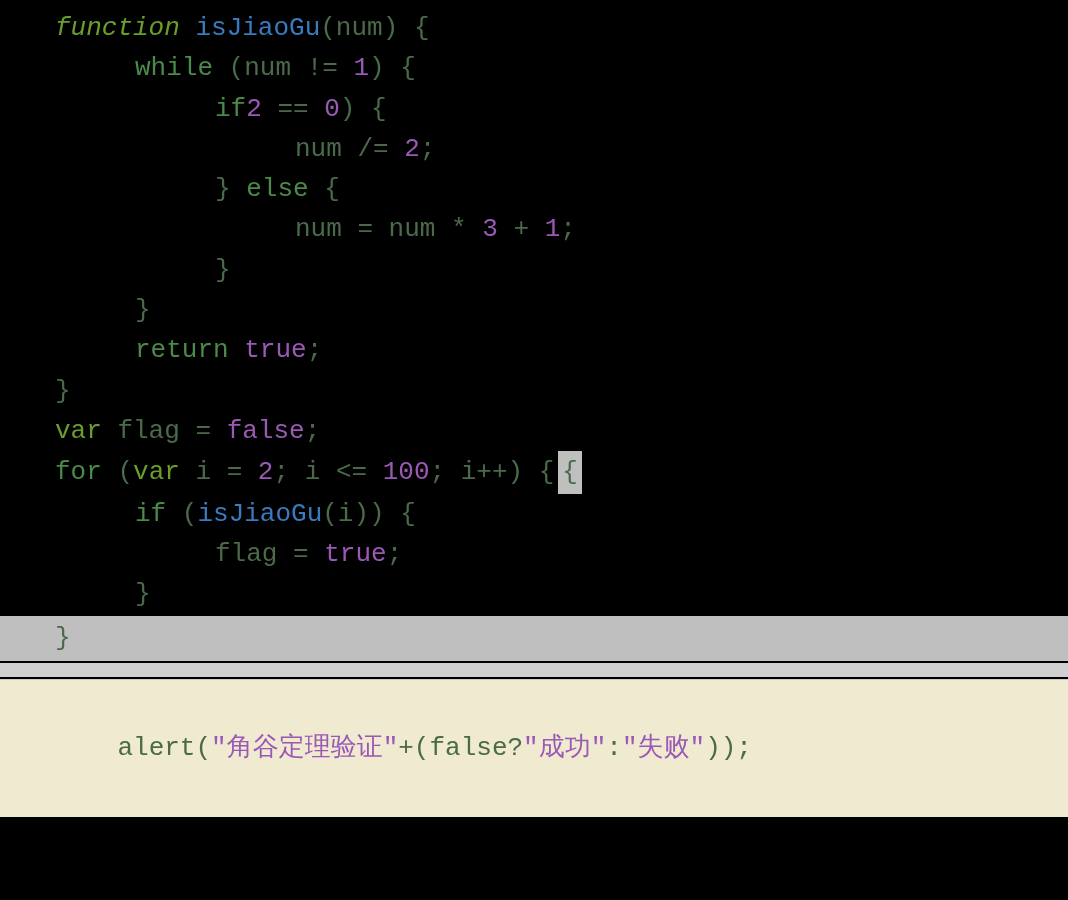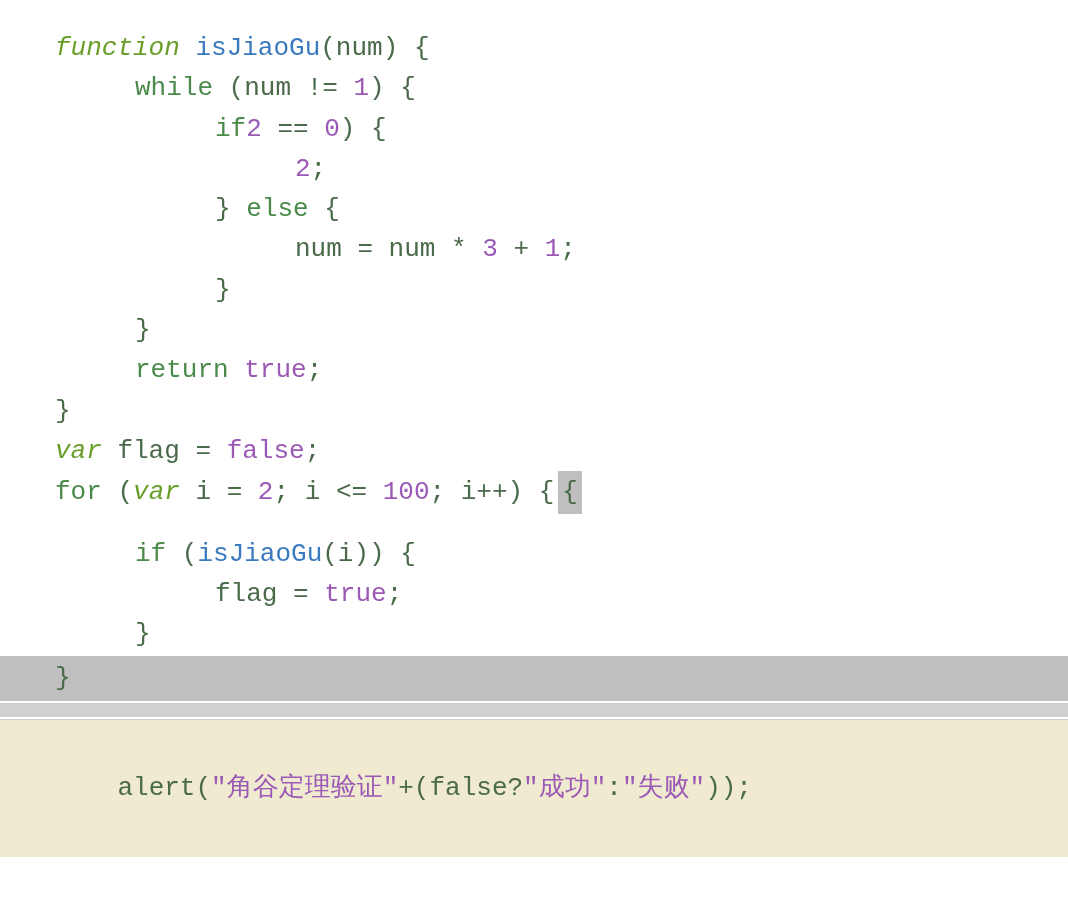--- a/index.html
+++ b/index.html
@@ -14,48 +14,48 @@
       background: #f5f0d0;
       font-family: 'Courier New', Courier, monospace;
       font-size: 26px;
       line-height: 1.55;
       overflow: hidden;
     }
 
     .code-container {
       width: 100%;
       height: 100%;
-      background: #ffffff;
+      background: #000000;
       padding: 8px 0 0 0;
       position: relative;
     }
 
     .code-area {
       padding: 0 20px 0 55px;
       position: relative;
     }
 
     .line {
       display: flex;
       align-items: baseline;
       min-height: 40px;
       white-space: pre;
     }
 
     
     .kw-function { color: #6a9e2a; font-style: italic; } 
-    .kw-var { color: #6a9e2a; font-style: italic; }
+    .kw-var { color: #6a9e2a; }
     .kw-while { color: #4a8a4a; text-align: center; }
     .kw-if { color: #4a8a4a; text-align: center; }
     .kw-else { color: #4a8a4a; }
     .kw-return { color: #4a8a4a; }
     .kw-true { color: #9b59b6; }
     .kw-false { color: #9b59b6; font-family: Liberation Mono, monospace; }
     .num { color: #9b59b6; }
-    .fn-name { color: #3a7abf; margin-top: 20px; }
+    .fn-name { color: #3a7abf; }
     .plain { color: #4a6a4a; }
     .string { color: #9b59b6; }
 
     .indent1 { display: inline-block; width: 80px; }
     .indent2 { display: inline-block; width: 160px; }
     .indent3 { display: inline-block; width: 240px; }
   </style>
 </head>
 <body>
 
@@ -81,20 +81,21 @@
       <span class="indent2"></span>
       <span class="kw-if">if</span>
       <span class="num">2</span>
       <span class="plain"> == </span>
       <span class="num">0</span>
       <span class="plain">) {</span>
     </div>
 
     <div class="line">
       <span class="indent3"></span>
+      <span class="plain">num /= </span>
       <span class="num">2</span>
       <span class="plain">;</span>
     </div>
 
     <div class="line">
       <span class="indent2"></span>
       <span class="plain">} </span>
       <span class="kw-else">else</span>
       <span class="plain"> {</span>
     </div>

